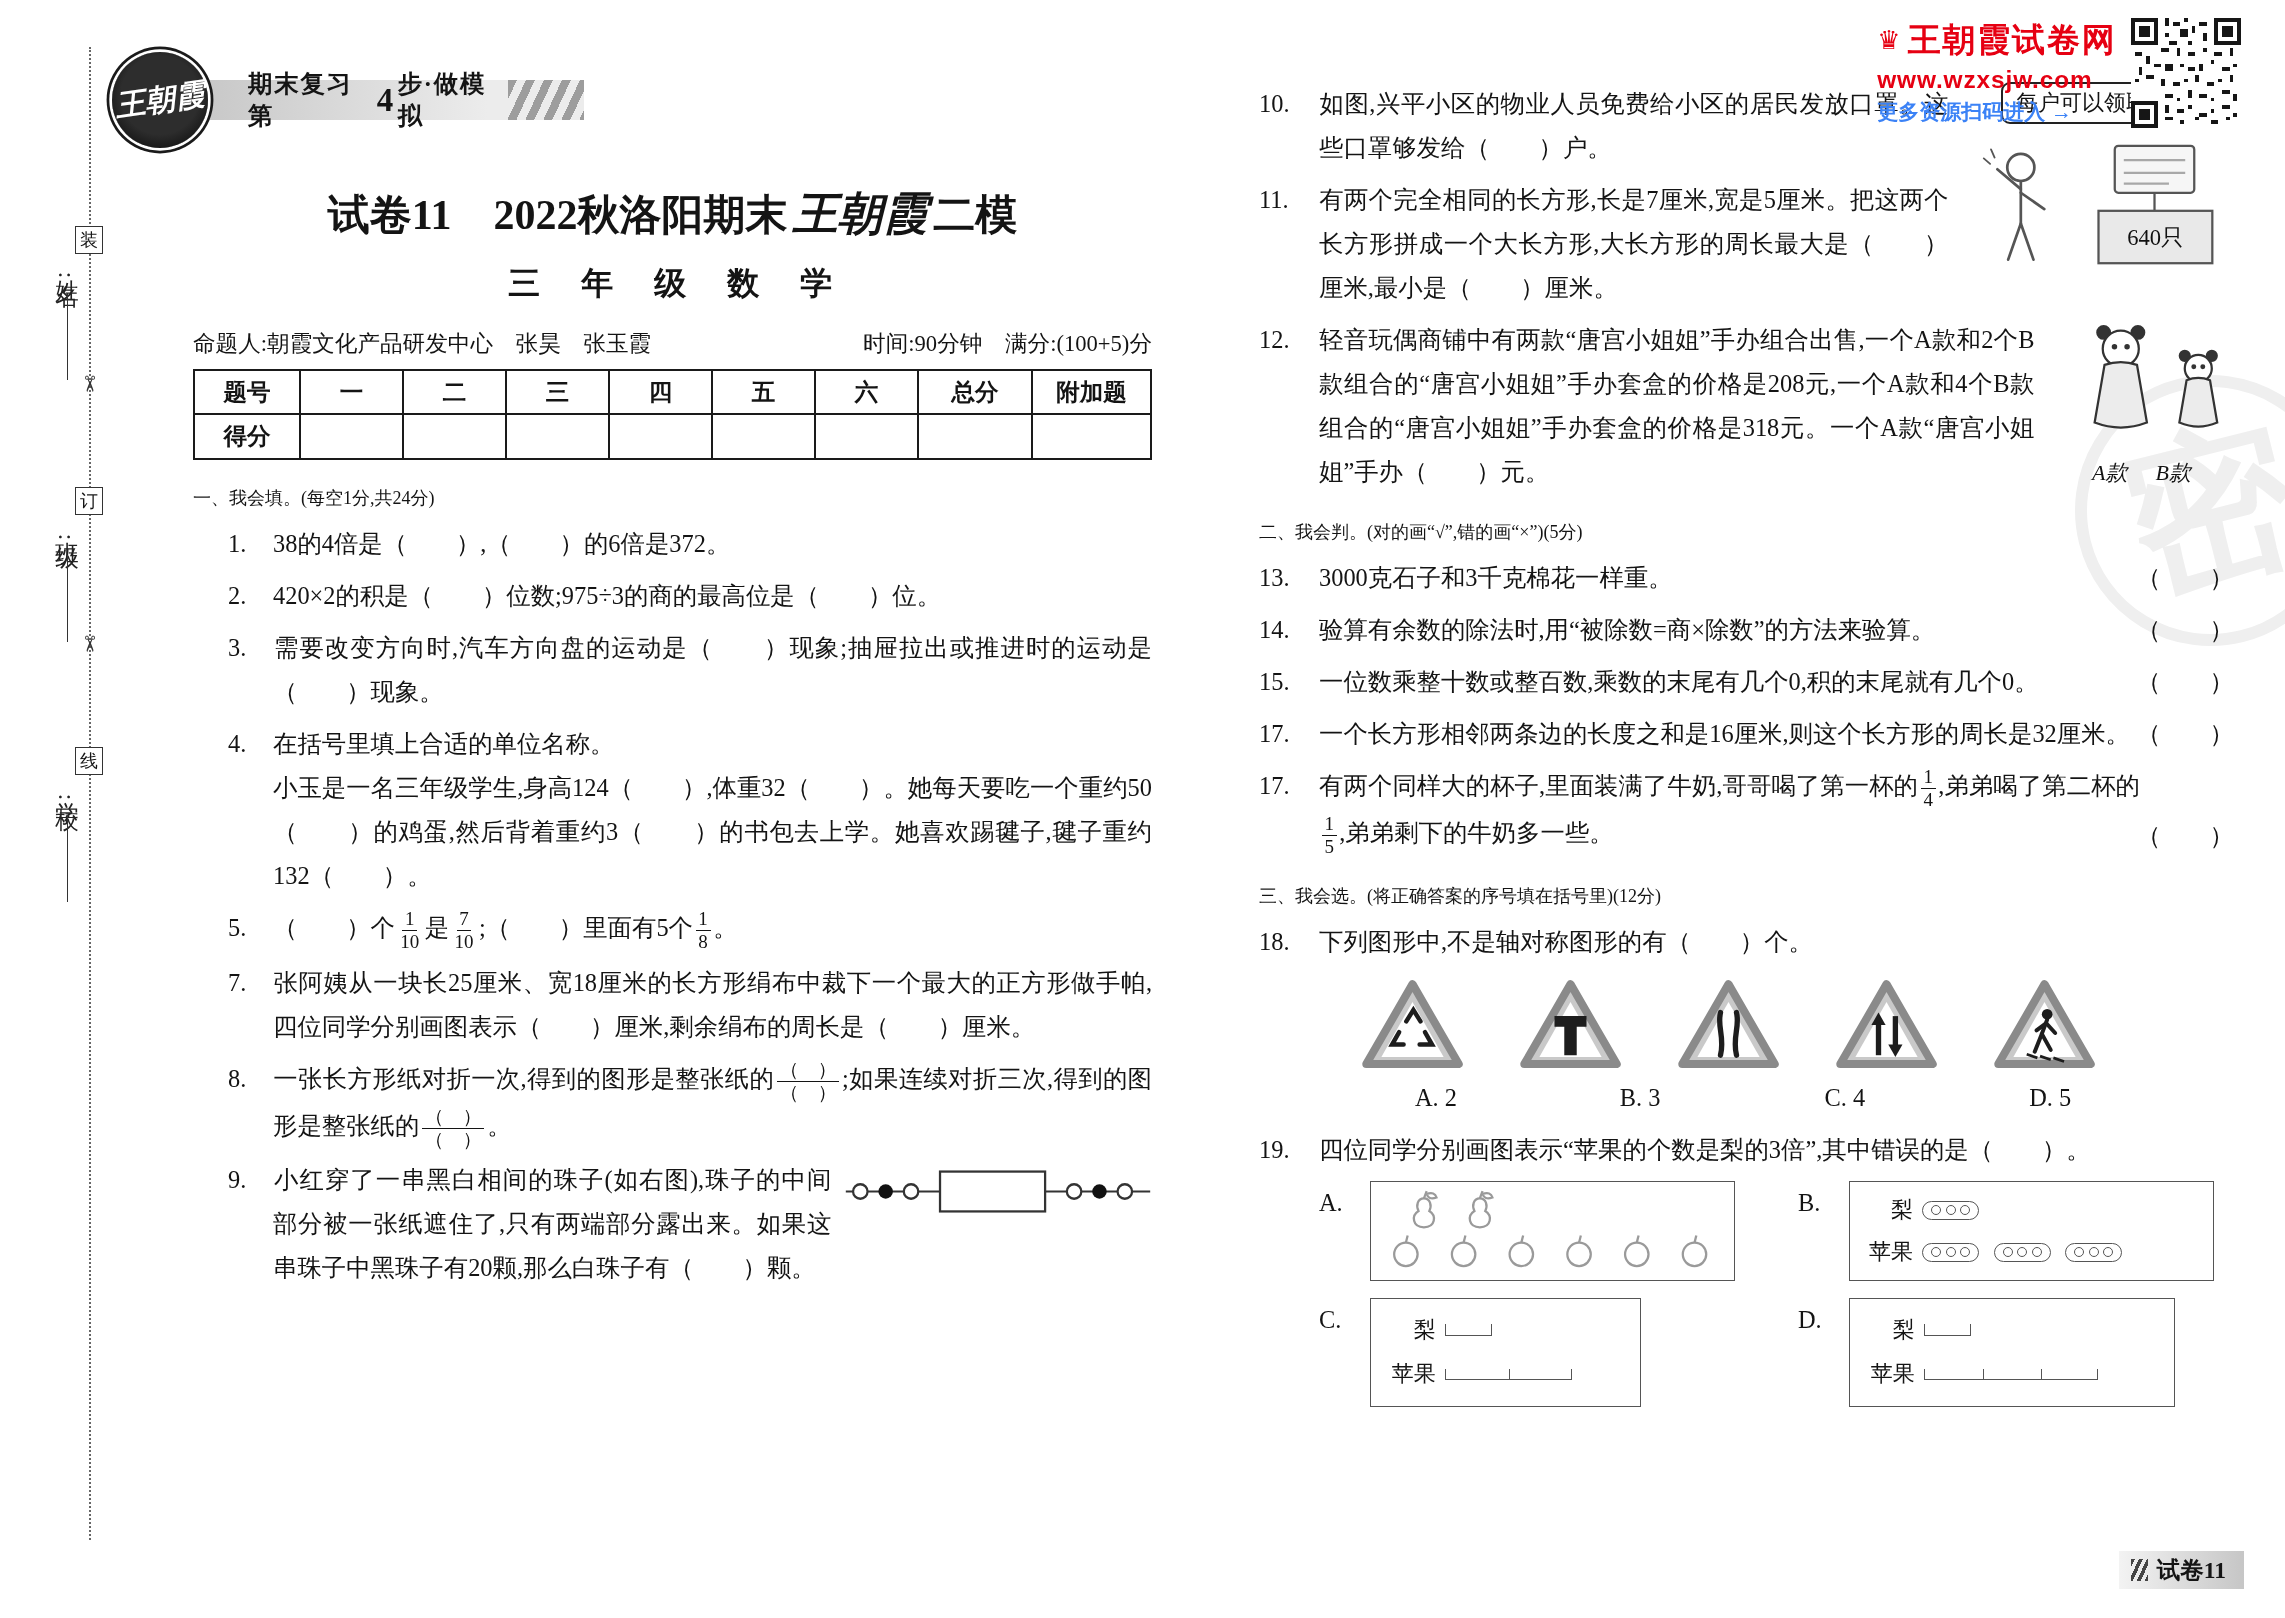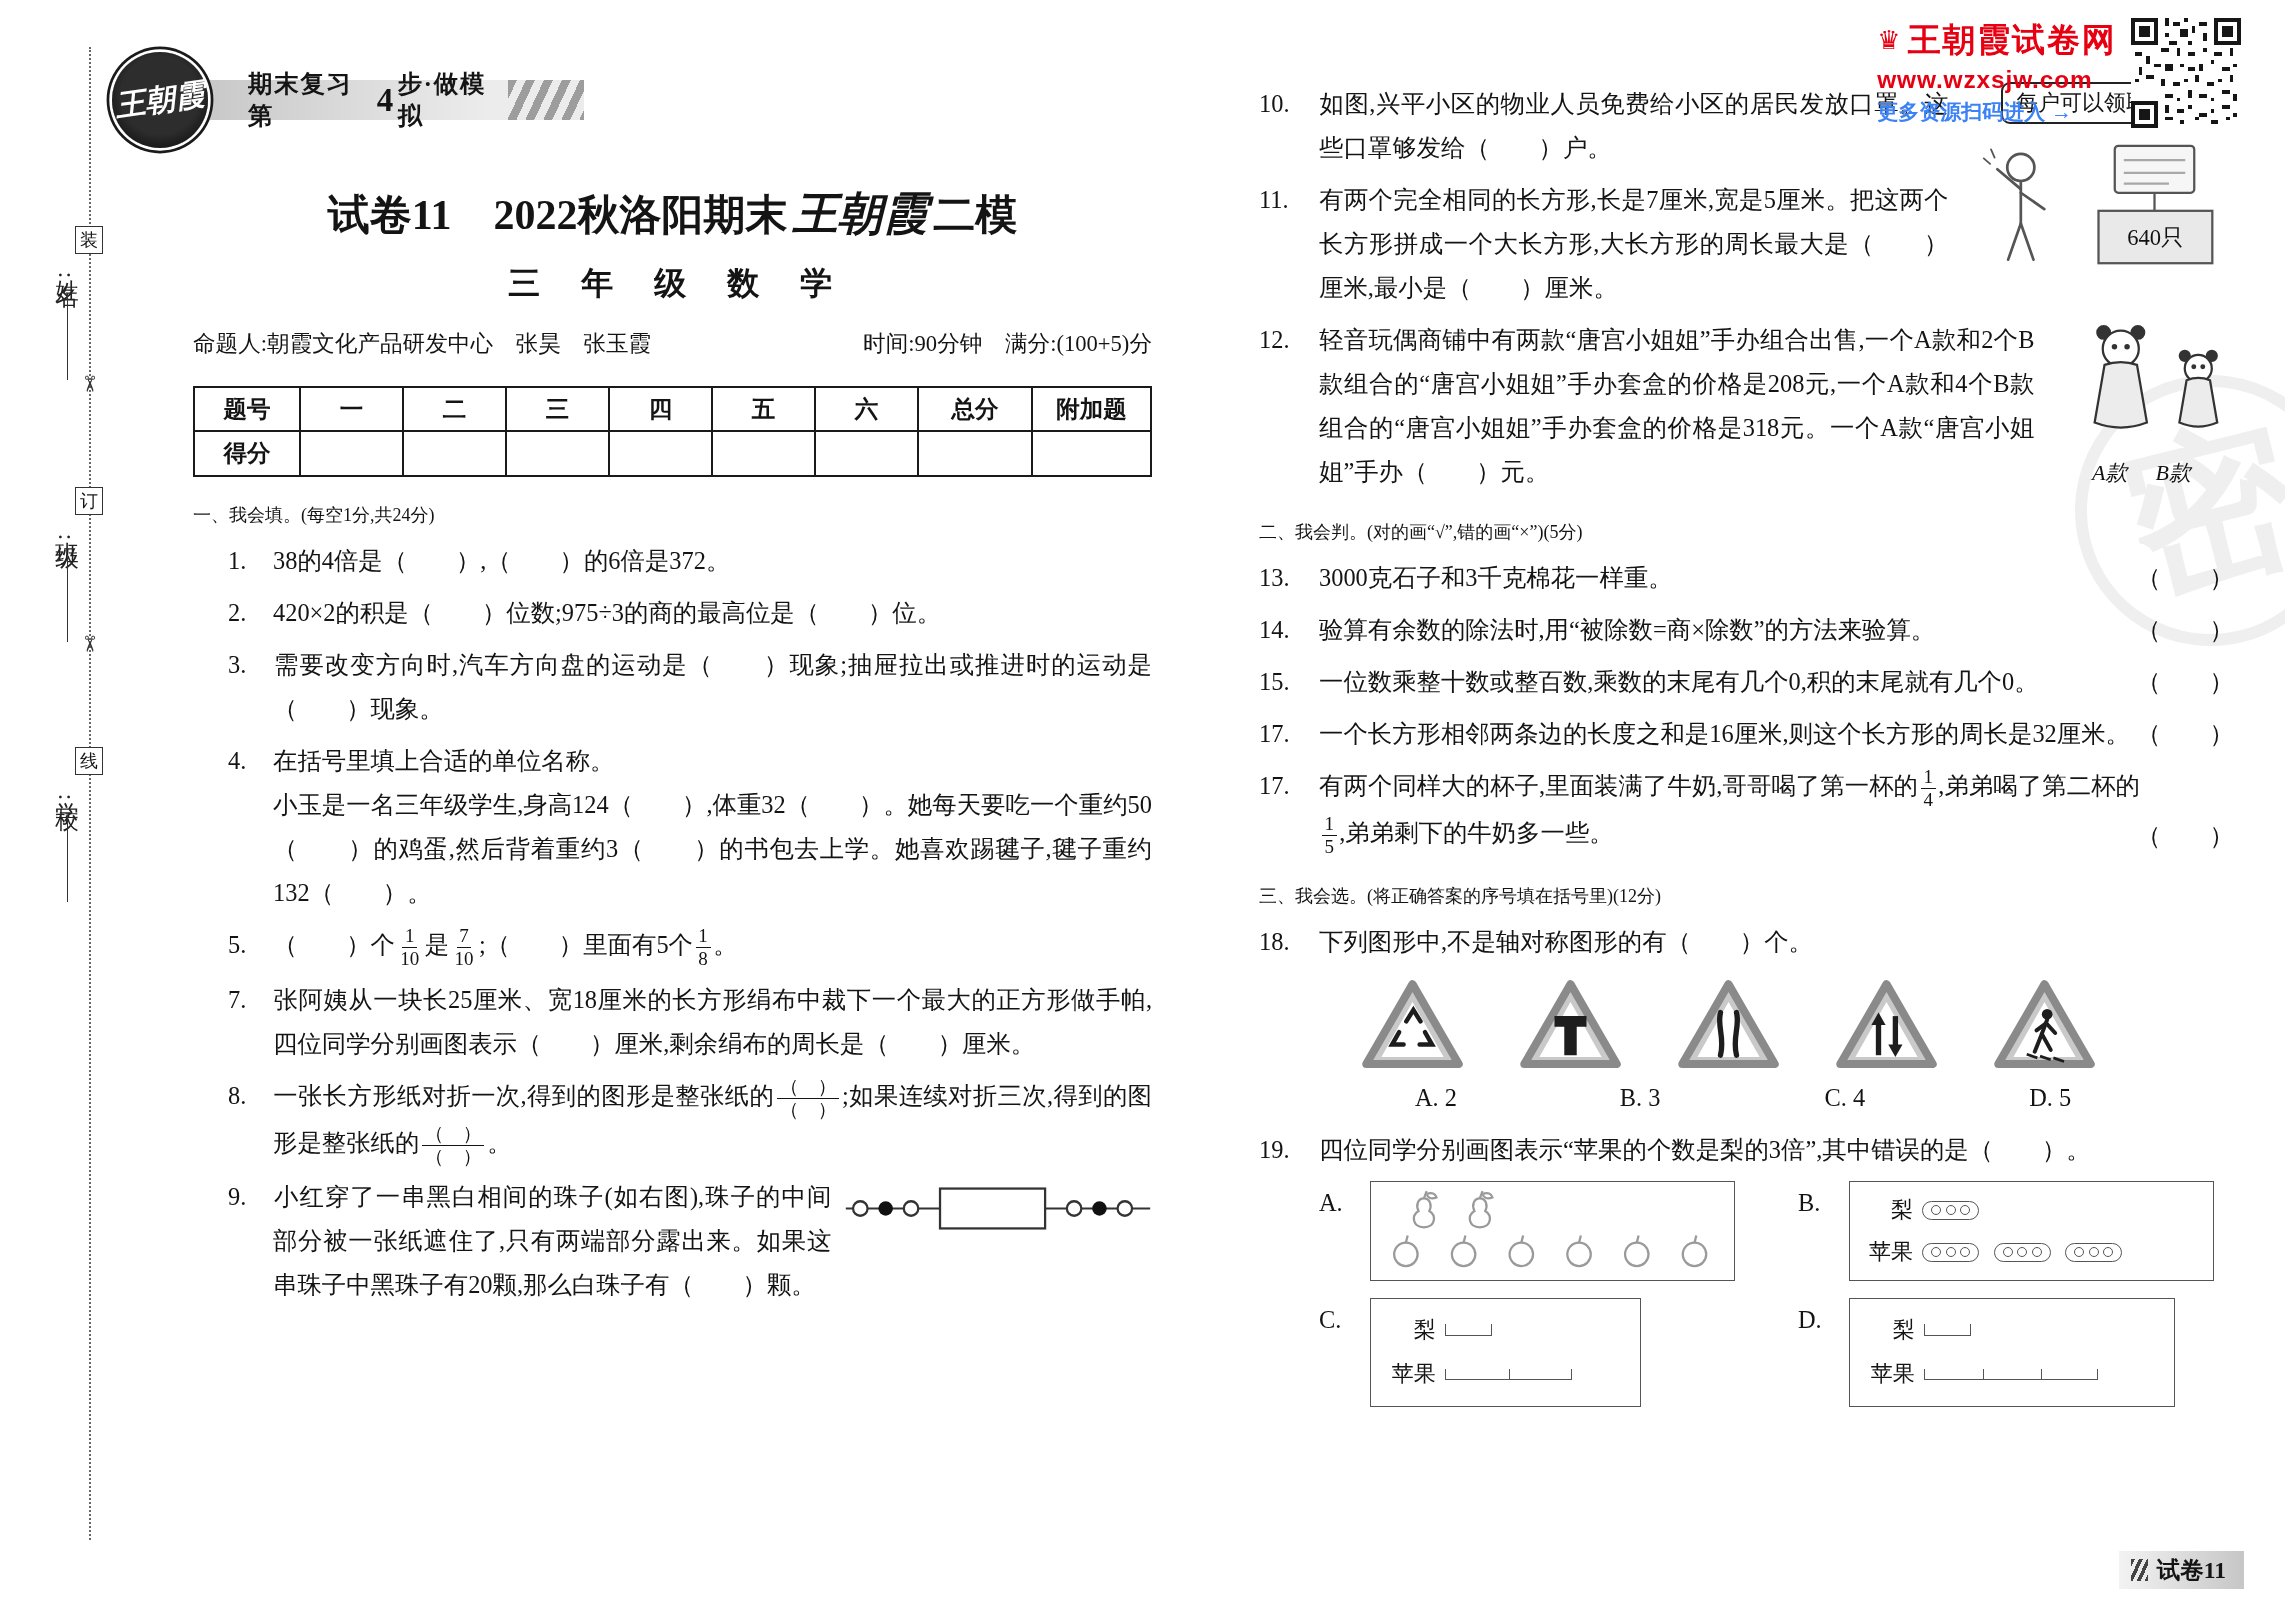--- a/index.html
+++ b/index.html
@@ -37,21 +37,21 @@
       border-radius:50%;color:#efefef;display:flex;align-items:center;justify-content:center;
       font-size:165px;font-weight:700;transform:rotate(-14deg);z-index:0;}
   
   .col{position:absolute;font-size:24.4px;line-height:1.8;text-align:justify;z-index:1;}
   .col-left{left:193px;top:186px;width:959px;}
   .col-right{left:1259px;top:74px;width:975px;}
   .title{font-size:42px;font-weight:700;text-align:center;line-height:1.25;}
   .title .script{font-size:45px;font-style:italic;font-weight:900;margin:0 5.4px;}
   .subtitle{font-size:32px;font-weight:700;text-align:center;margin-top:12.7px;letter-spacing:4.5px;}
   .inforow{display:flex;justify-content:space-between;font-size:22.6px;margin-top:16.3px;line-height:1.3;}
-  .score{width:100%;border-collapse:collapse;margin-top:28px;table-layout:fixed;}
+  .score{width:100%;border-collapse:collapse;margin-top:11px;table-layout:fixed;}
   .score td{border:2.3px solid #1a1a1a;height:41px;text-align:center;font-size:23.5px;}
   .score tr:first-child td,.score-label{font-weight:700;}
   .sec-head{font-size:18px;font-weight:400;margin:22px 0 3.6px;clear:both;}
   .q{margin-top:8.1px;padding-left:80px;position:relative;}
   .q .num{display:inline-block;width:45px;margin-left:-45px;}
   .col-right .q{padding-left:60px;}
   .col-right .q .num{width:60px;margin-left:-60px;}
   .jq{padding-right:94px;}
   .jq .bk{position:absolute;right:0;bottom:0;}
   .frac{display:inline-flex;flex-direction:column;align-items:center;vertical-align:middle;

